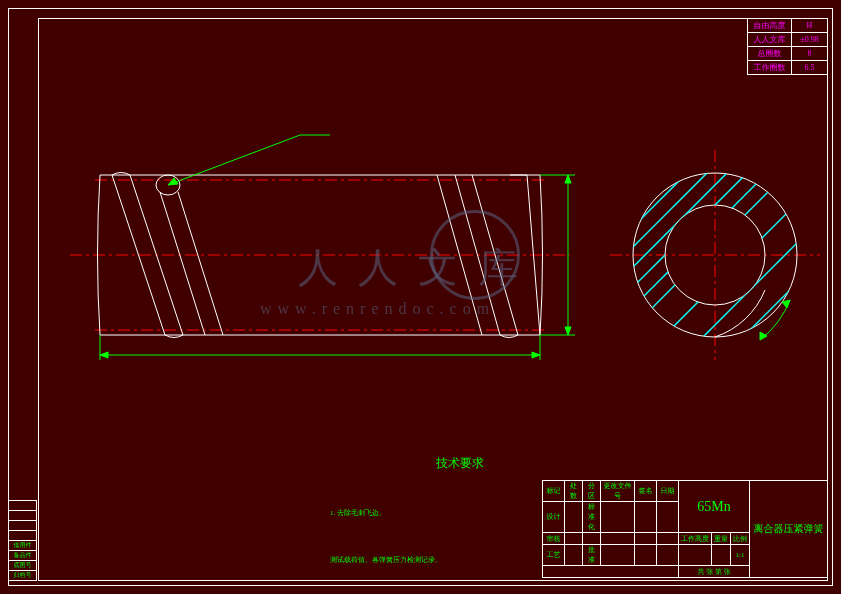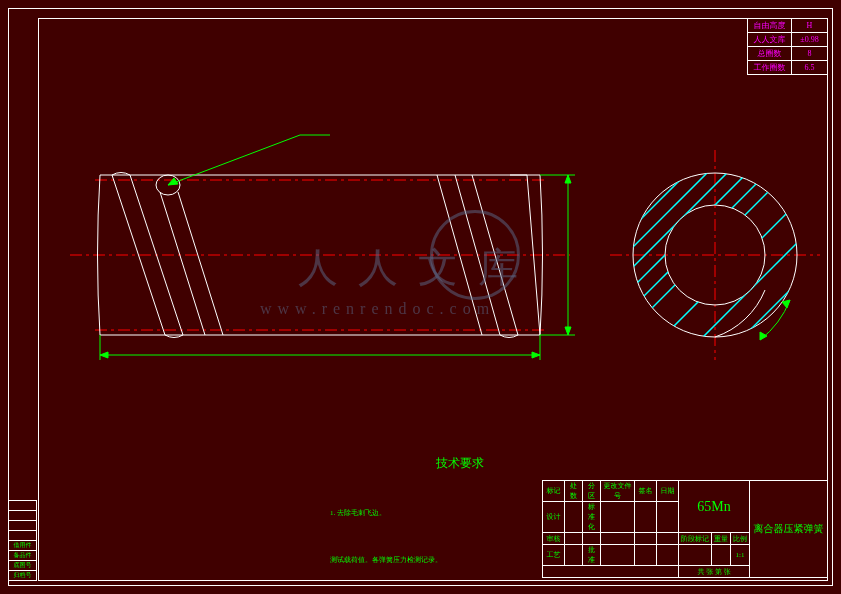--- a/index.html
+++ b/index.html
@@ -284,21 +284,21 @@
     <td></td>
     <td></td>
   </tr>
   <tr>
     <td>审核</td>
     <td></td>
     <td></td>
     <td></td>
     <td></td>
     <td></td>
-    <td>阶段标记</td>
+    <td>工作高度</td>
     <td>重量</td>
     <td>比例</td>
   </tr>
   <tr>
     <td>工艺</td>
     <td></td>
     <td>批准</td>
     <td></td>
     <td></td>
     <td></td>

